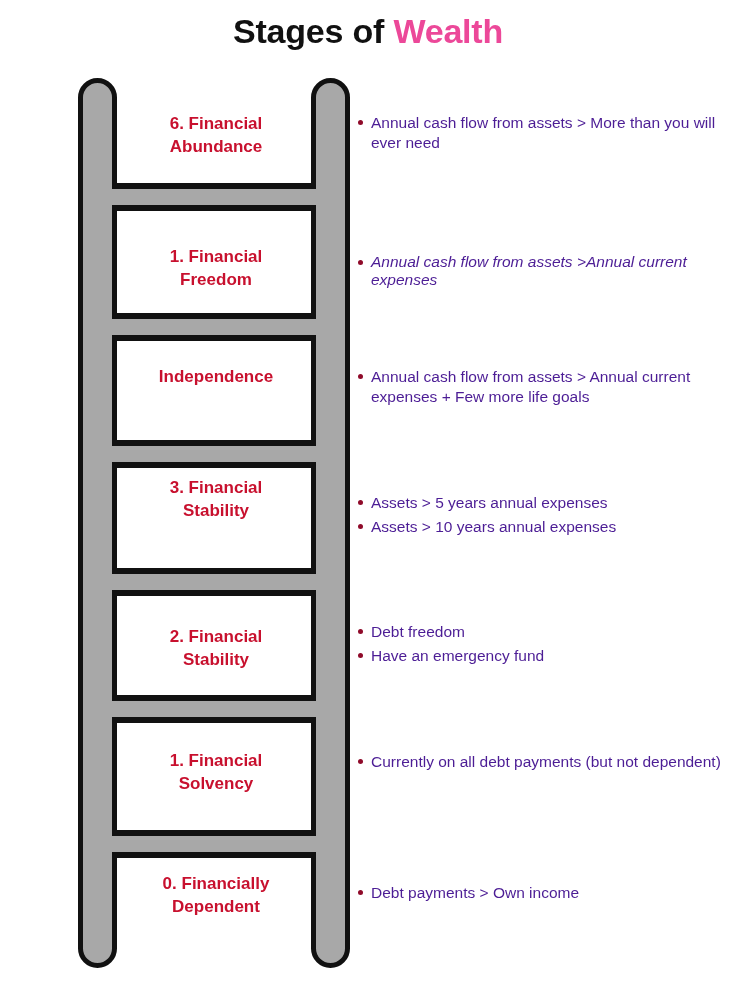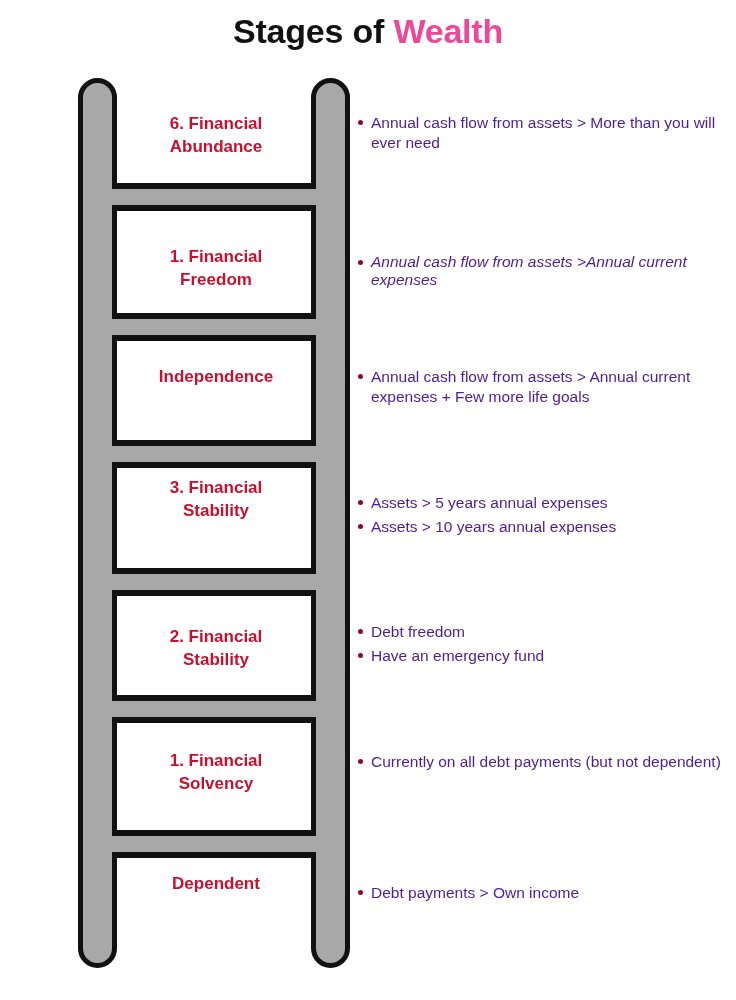--- a/index.html
+++ b/index.html
@@ -136,20 +136,21 @@
   </div>
   <div class="step-label" style="top:548px">
     <div>2. Financial</div>
     <div>Stability</div>
   </div>
   <div class="step-label" style="top:672px">
     <div>1. Financial</div>
     <div>Solvency</div>
   </div>
   <div class="step-label" style="top:795px">
+    <div>0. Financially</div>
     <div>Dependent</div>
   </div>
 </div>
 
 <div class="bullet-group" style="top:113px">
   <div class="bullet">
     <span class="dot"></span>
     <span>Annual cash flow from assets &gt; More than you will ever need</span>
   </div>
 </div>

